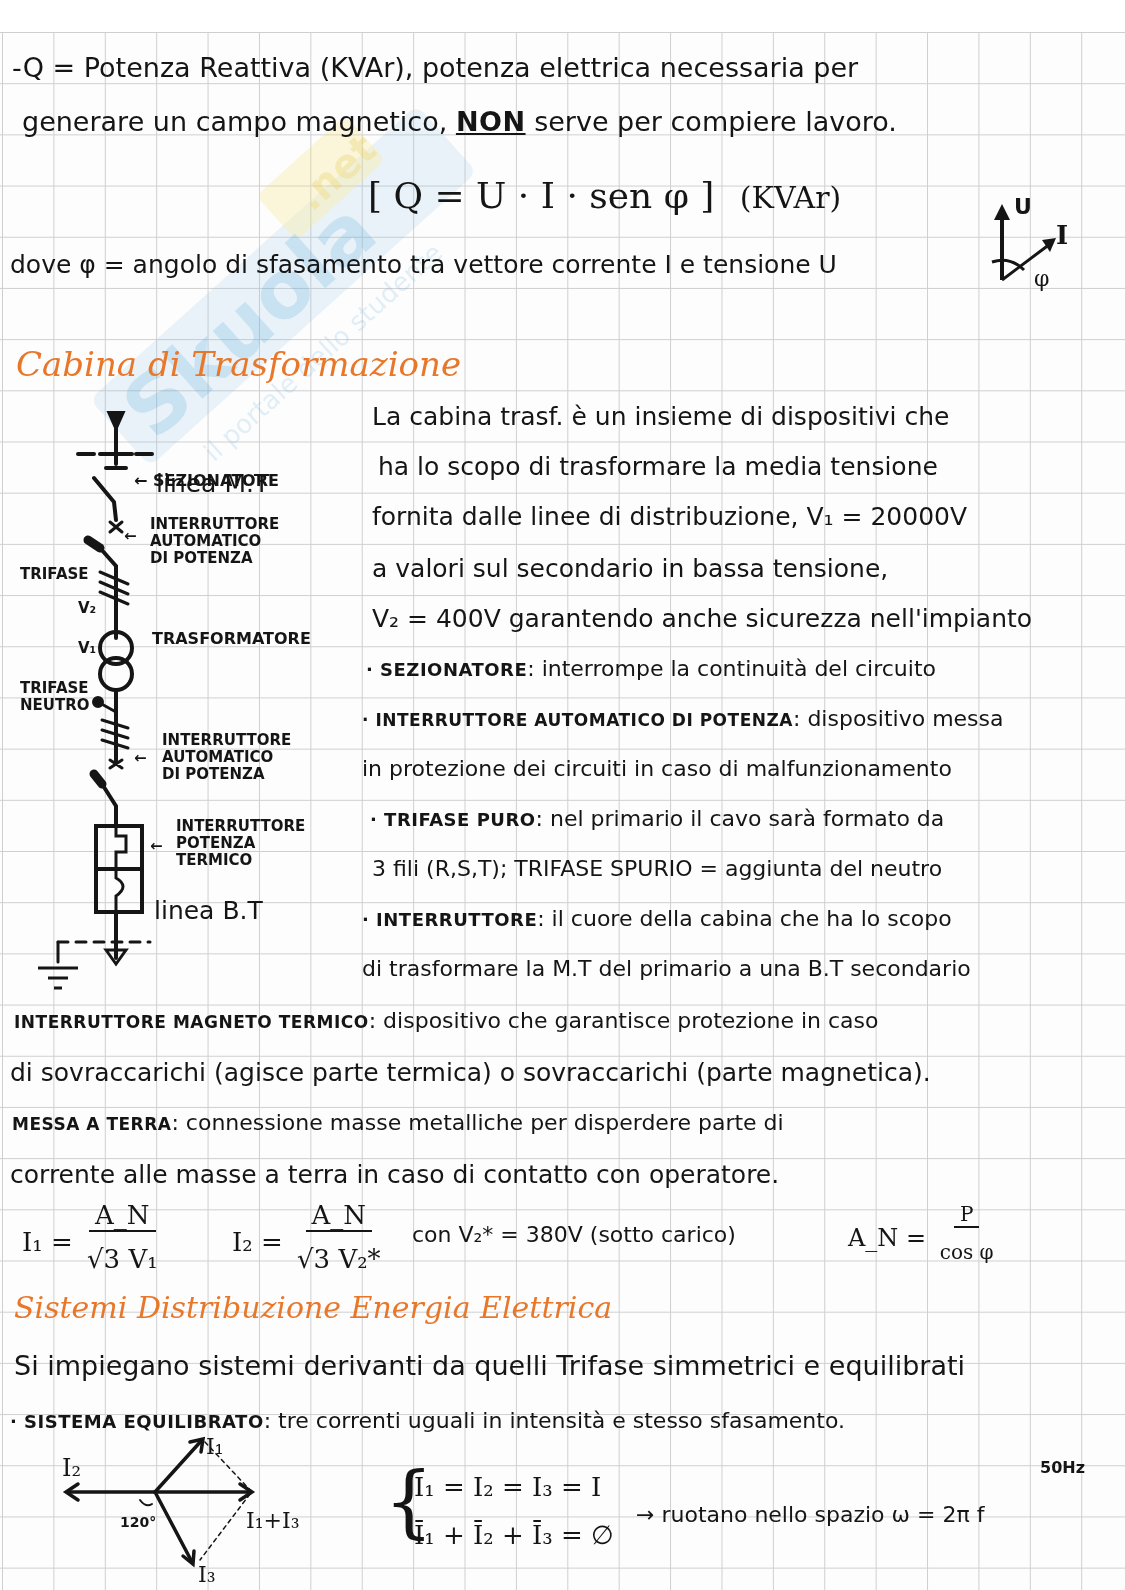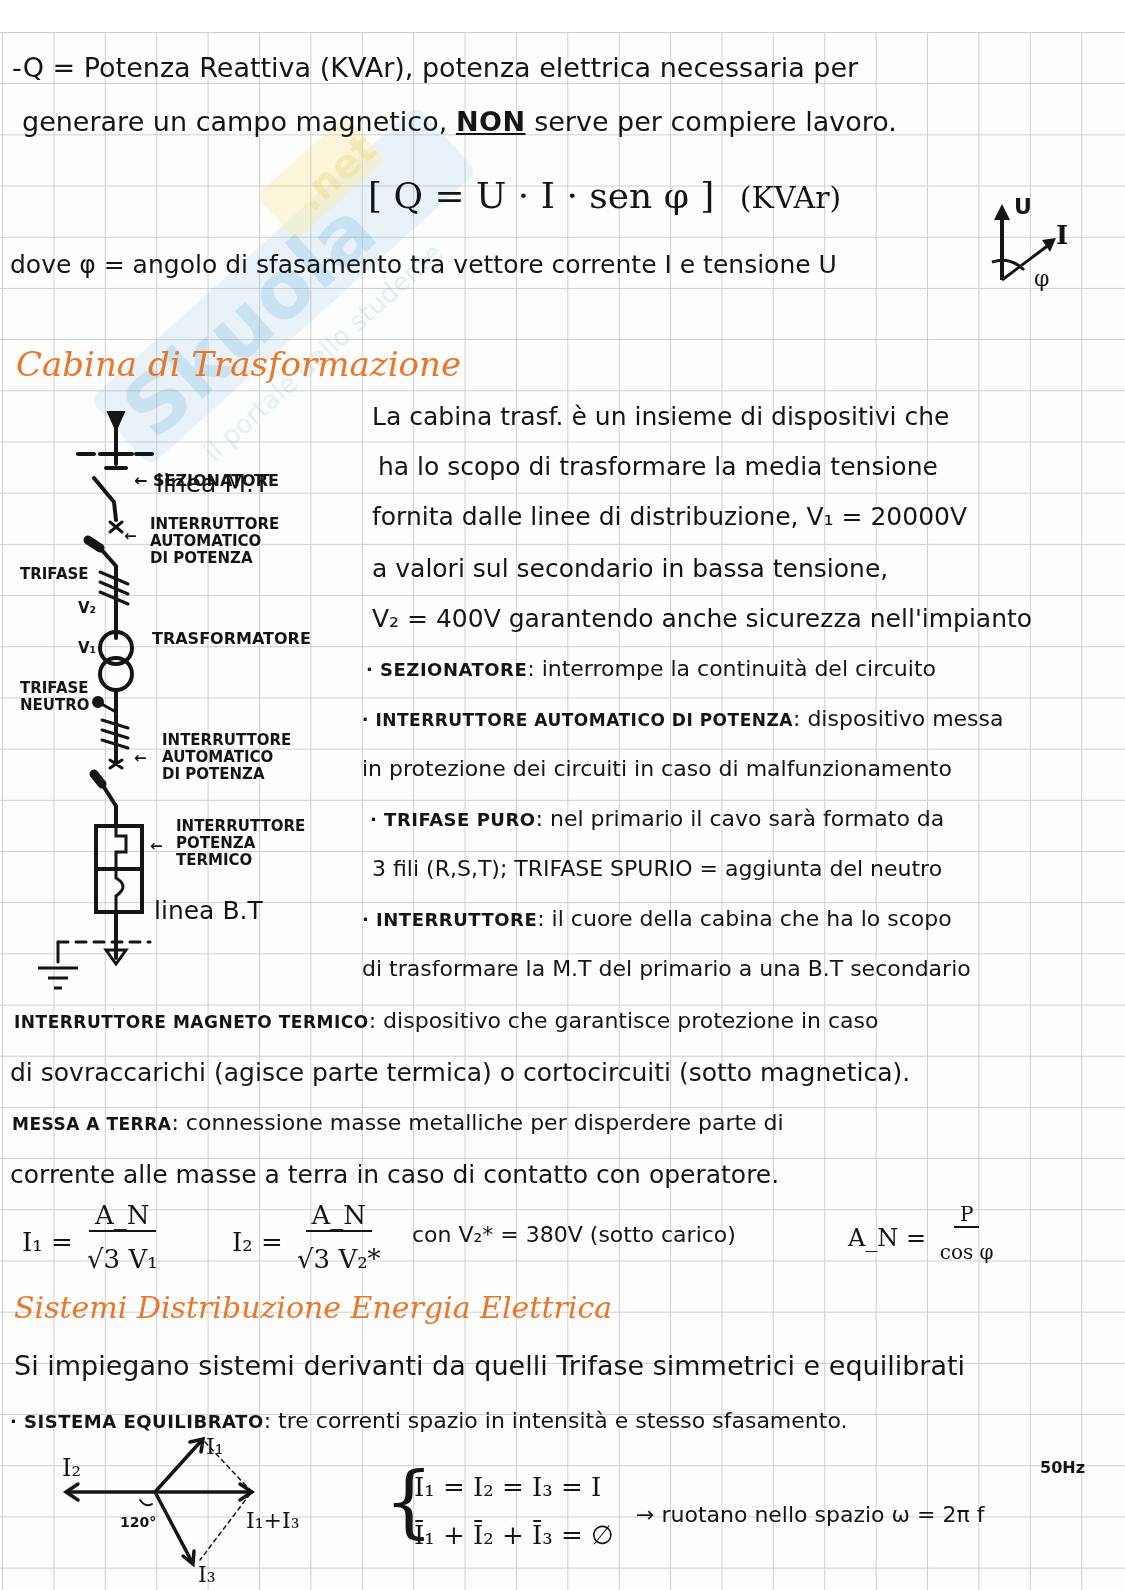--- a/index.html
+++ b/index.html
@@ -161,21 +161,21 @@
 
   <div class="hw s" style="left:366px; top:624px;"><span class="caps" style="font-size:18px;">· SEZIONATORE</span><span>: interrompe la continuità del circuito</span></div>
   <div class="hw s" style="left:362px; top:674px;"><span class="caps" style="font-size:17px;">· INTERRUTTORE AUTOMATICO DI POTENZA</span><span>: dispositivo messa</span></div>
   <div class="hw s" style="left:362px; top:724px;">in protezione dei circuiti in caso di malfunzionamento</div>
   <div class="hw s" style="left:362px; top:774px;"><span class="caps" style="font-size:18px;padding-left:8px;">· TRIFASE PURO</span><span>: nel primario il cavo sarà formato da</span></div>
   <div class="hw s" style="left:372px; top:824px;">3 fili (R,S,T); TRIFASE SPURIO = aggiunta del neutro</div>
   <div class="hw s" style="left:362px; top:874px;"><span class="caps" style="font-size:18px;">· INTERRUTTORE</span><span>: il cuore della cabina che ha lo scopo</span></div>
   <div class="hw s" style="left:362px; top:924px;">di trasformare la M.T del primario a una B.T secondario</div>
 
   <div class="hw s" style="left:14px; top:976px;"><span class="caps" style="font-size:17px;">INTERRUTTORE MAGNETO TERMICO</span><span>: dispositivo che garantisce protezione in caso</span></div>
-  <div class="hw m" style="left:10px; top:1026px;">di sovraccarichi (agisce parte termica) o cortocircuiti (sotto magnetica).</div>
+  <div class="hw m" style="left:10px; top:1026px;">di sovraccarichi (agisce parte termica) o sovraccarichi (parte magnetica).</div>
   <div class="hw s" style="left:12px; top:1078px;"><span class="caps" style="font-size:17px;">MESSA A TERRA</span><span>: connessione masse metalliche per disperdere parte di</span></div>
   <div class="hw m" style="left:10px; top:1128px;">corrente alle masse a terra in caso di contatto con operatore.</div>
 
   <div class="hw" style="left:22px; top:1168px; font-size:26px;">
     <span class="formula">I₁ =</span>
     <span class="frac">
         <span class="num">A_N</span>
         <span class="den">√3 V₁</span>
       </span>
   </div>
@@ -190,21 +190,21 @@
   <div class="hw" style="left:848px; top:1170px; font-size:24px;">
     <span class="formula">A_N =</span>
     <span class="frac" style="font-size:20px;">
         <span class="num">P</span>
         <span class="den">cos φ</span>
       </span>
   </div>
 
   <div class="hw title" style="left:14px; top:1258px; font-size:30px;">Sistemi Distribuzione Energia Elettrica</div>
   <div class="hw l" style="left:14px; top:1318px;">Si impiegano sistemi derivanti da quelli Trifase simmetrici e equilibrati</div>
-  <div class="hw s" style="left:10px; top:1376px;"><span class="caps" style="font-size:18px;">· SISTEMA EQUILIBRATO</span><span>: tre correnti spazio in intensità e stesso sfasamento.</span></div>
+  <div class="hw s" style="left:10px; top:1376px;"><span class="caps" style="font-size:18px;">· SISTEMA EQUILIBRATO</span><span>: tre correnti uguali in intensità e stesso sfasamento.</span></div>
 
   <svg style="left:40px; top:1402px;" width="300" height="150" viewBox="0 0 300 150">
     <g stroke="#151515" stroke-width="3.5" fill="none" stroke-linecap="round">
       <line x1="115" y1="58" x2="28" y2="58"></line>
       <path d="M38 50 L26 58 L38 66"></path>
       <line x1="115" y1="58" x2="162" y2="6"></line>
       <path d="M150 8 L163 5 L161 18"></path>
       <line x1="115" y1="58" x2="210" y2="58"></line>
       <path d="M200 50 L212 58 L200 66"></path>
       <line x1="115" y1="58" x2="152" y2="128"></line>

